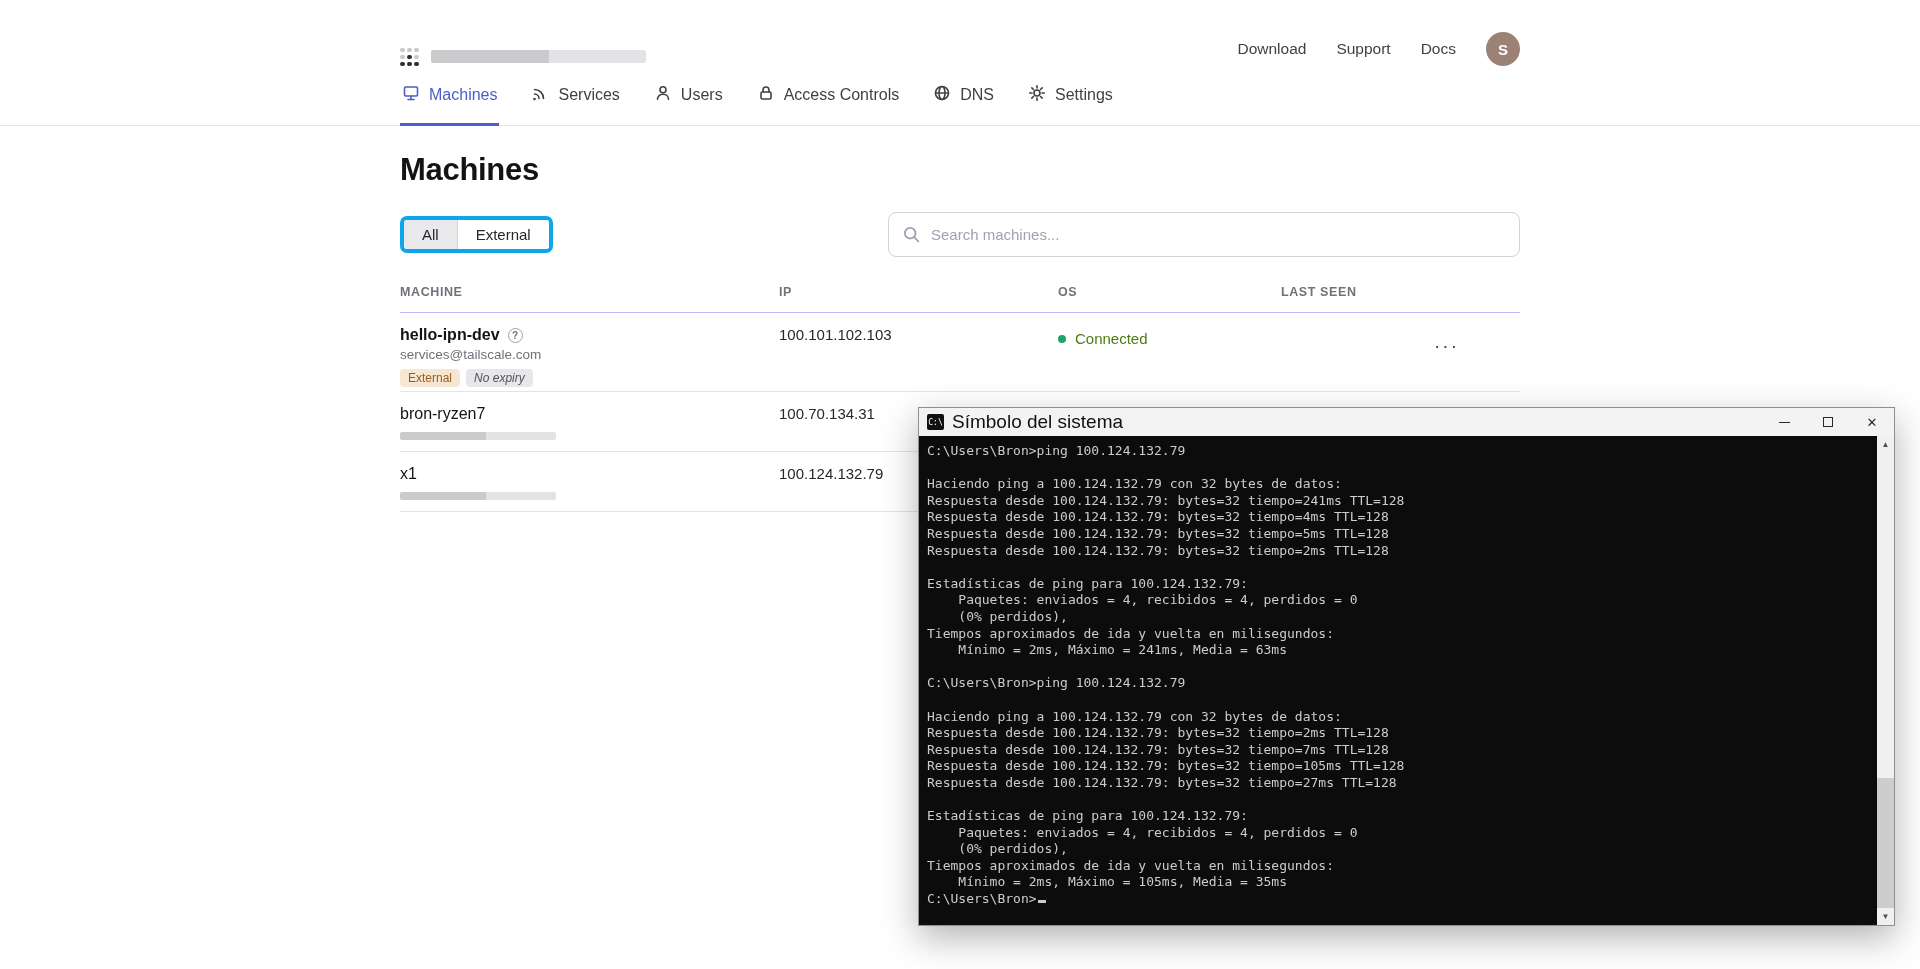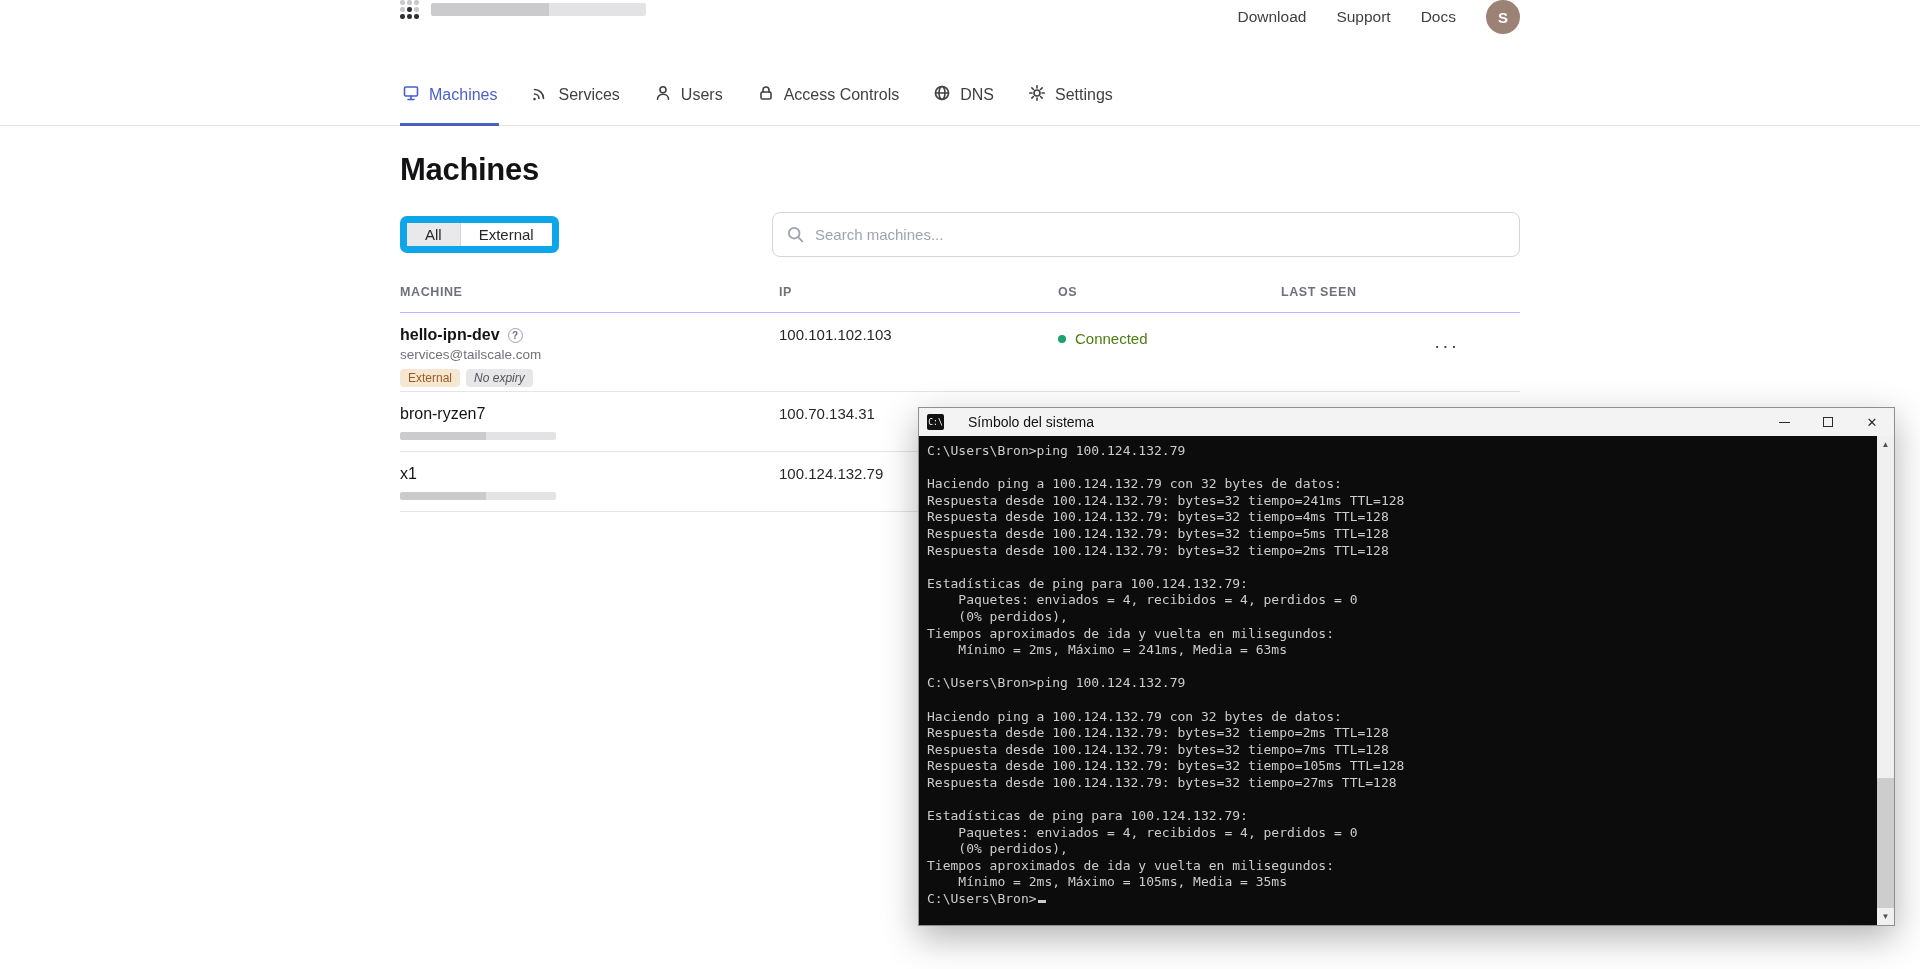--- a/index.html
+++ b/index.html
@@ -8,21 +8,21 @@
     position: relative;
     background: #ffffff;
     font-family: "Liberation Sans","DejaVu Sans",sans-serif;
     color: #18181b;
     overflow: hidden;
   }
 
   
   .top-header {
     position: absolute; left: 400px; top: 0; width: 1120px; height: 66px;
-    display: flex; align-items: flex-start; justify-content: space-between;
+    display: flex; align-items: flex-end; justify-content: space-between;
   }
   .brand { display: flex; align-items: center; }
   .logo-dots {
     display: grid; grid-template-columns: repeat(3, 4.5px); grid-auto-rows: 4.5px;
     gap: 2.5px;
   }
   .logo-dots i { border-radius: 50%; background: #2e2e33; }
   .logo-dots i.lt { background: #c7c7cc; }
   .redacted-bar {
     display: inline-block; border-radius: 2px;
@@ -50,30 +50,30 @@
     border-bottom: 3px solid transparent; padding: 0 2px; margin-bottom: -1px;
   }
   .tab svg { stroke: currentColor; fill: none; stroke-width: 1.6; stroke-linecap: round; stroke-linejoin: round; }
   .tab.active { color: var(--accent, #4a5fc9); border-bottom-color: var(--accent, #4a5fc9); }
 
   
   .main { position: absolute; left: 400px; top: 126px; width: 1120px; }
   .page-title { font-size: 31px; font-weight: 700; letter-spacing: -0.3px; margin-top: 26px; color: #131316; }
   .controls { margin-top: 24px; display: flex; align-items: center; justify-content: space-between; }
   .segmented {
-    display: inline-flex; border: 7px solid #0ea5e9; border-radius: 7px; overflow: hidden; height: 37px;
+    display: inline-flex; border: 4px solid #0ea5e9; border-radius: 7px; overflow: hidden; height: 37px;
   }
   .seg {
     border: none; background: #fff; font: inherit; font-size: 15px; color: #27272a;
     padding: 0 18px; cursor: pointer; height: 100%;
   }
   .seg.active { background: #e9e9ec; }
   .seg + .seg { border-left: 1px solid #d4d4d8; }
   .search-box {
-    position: relative; width: 748px; height: 45px;
+    position: relative; width: 632px; height: 45px;
   }
   .search-box svg { position: absolute; left: 14px; top: 13px; stroke: #9ca3af; fill: none; stroke-width: 1.8; stroke-linecap: round; }
   .search-input {
     width: 100%; height: 100%; border: 1px solid #d4d4d8; border-radius: 8px;
     padding: 0 14px 0 42px; font: inherit; font-size: 15px; color: #18181b; outline: none;
   }
   .search-input::placeholder { color: #9ca3af; }
 
   
   .table { margin-top: 28px; }
@@ -120,21 +120,21 @@
   }
   .term-titlebar {
     position: absolute; left: 0; top: 0; right: 0; height: 28px; background: #f3f3f3;
     display: flex; align-items: center;
   }
   .cmd-badge {
     width: 17px; height: 16px; margin-left: 8px; border-radius: 2px; background: #111;
     color: #fff; font-family: "DejaVu Sans Mono",monospace; font-size: 8px;
     display: flex; align-items: center; justify-content: center;
   }
-  .term-title { margin-left: 24px; font-size: 14px; color: #111; flex: 1; }
+  .term-title { margin-left: 8px; font-size: 19px; color: #111; flex: 1; }
   .win-btn {
     width: 44px; height: 28px; display: flex; align-items: center; justify-content: center;
     cursor: pointer; color: #2b2b2b;
   }
   .min-shape { width: 11px; height: 1px; background: #2b2b2b; display: block; }
   .max-shape { width: 10px; height: 10px; border: 1px solid #2b2b2b; display: block; }
   .win-btn.close { font-size: 13px; }
   .term-body {
     position: absolute; left: 0; top: 28px; right: 17px; bottom: 0;
     background: #0c0c0c; padding: 7px 4px 0 8px; overflow: hidden;

